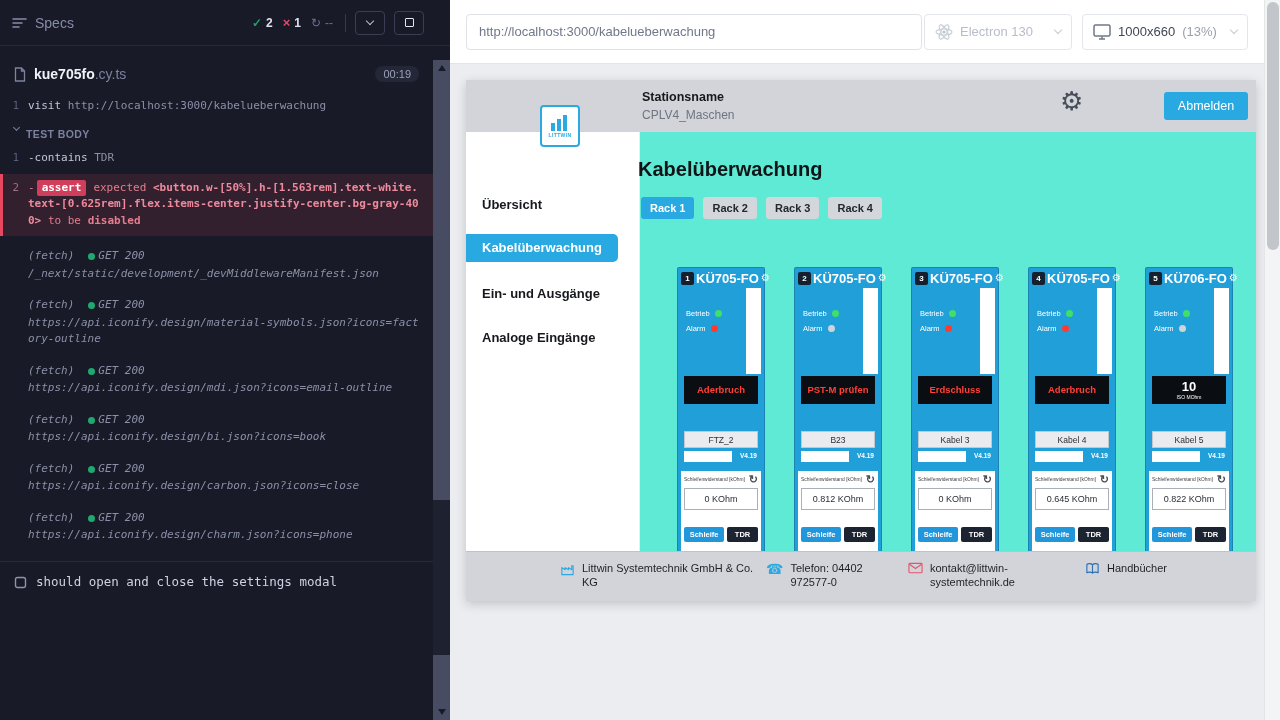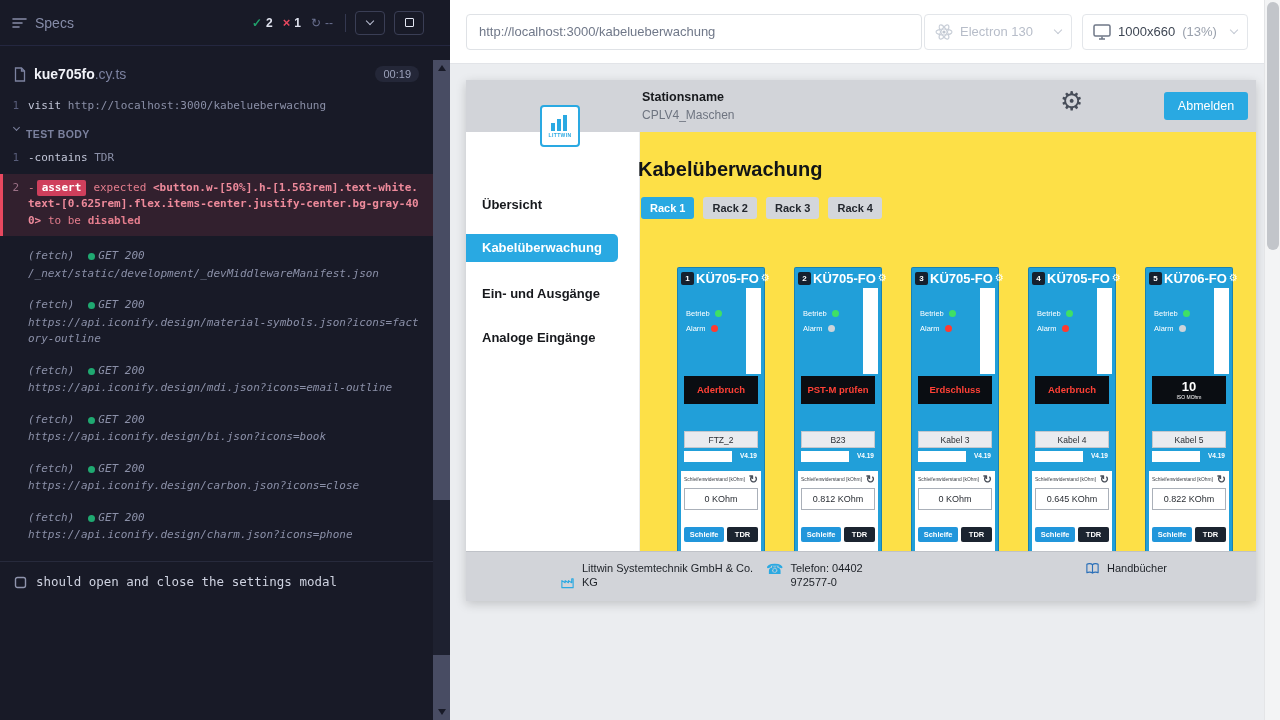--- a/index.html
+++ b/index.html
@@ -64,21 +64,21 @@
   .url-box { width:456px; height:36px; border:1px solid #dfe2e6; border-radius:4px; display:flex; align-items:center; padding:0 12px; color:#707889; font-size:13px; background:#fff; white-space:nowrap; overflow:hidden; }
   .sel-group { margin-left:auto; display:flex; gap:10px; }
   .sel { height:36px; border:1px solid #e3e6ea; border-radius:4px; display:flex; align-items:center; gap:7px; padding:0 10px; background:#fff; cursor:pointer; }
   .sel.engine { width:148px; color:#b7bdc9; font-size:13px; }
   .sel.vp { width:166px; font-size:13px; }
   .vp-size { color:#3f4754; }
   .vp-zoom { color:#9aa1ad; }
   .sel .chev-l { width:6px; height:6px; border-right:1.5px solid #c4c9d3; border-bottom:1.5px solid #c4c9d3; transform:rotate(45deg); margin-left:auto; margin-top:-3px; }
 
   
-  #aut { position:absolute; left:16px; top:80px; width:790px; height:521px; background:#fde047; box-shadow:0 3px 10px rgba(0,0,0,.18); overflow:hidden;padding-left:23px; }
+  #aut { position:absolute; left:16px; top:80px; width:790px; height:521px; background:#5eead4; box-shadow:0 3px 10px rgba(0,0,0,.18); overflow:hidden;padding-left:23px; }
   .app-header { position:absolute; left:0; top:0; width:790px; height:52px; background:#d2d4d9; }
   .logo { position:absolute; left:74px; top:25px; width:40px; height:42px; background:#fff; border:2px solid #2aa9e2; border-radius:4px; z-index:6; display:flex; flex-direction:column; align-items:center; justify-content:center; gap:1px; }
   .logo-text { font-size:5px; font-weight:bold; color:#2aa9e2; letter-spacing:.4px; }
   .station-label { position:absolute; left:176px; top:10px; font-size:12.5px; font-weight:bold; color:#16181c; }
   .station-value { position:absolute; left:176px; top:28px; font-size:12px; color:#6e7480; }
   .app-gear { position:absolute; left:594px; top:8px; font-size:26px; color:#474d59; cursor:pointer; line-height:1; }
   .logout-btn { position:absolute; left:698px; top:12px; width:84px; height:28px; background:#29a9e2; color:#fff; font-size:12.5px; border:none; border-radius:3px; cursor:pointer; font-family:"Liberation Sans",sans-serif; }
 
   .nav { position:absolute; left:0; top:52px; width:174px; height:419px; background:#fff; border-right:1px solid #ebedf0; }
   .nav-item { position:absolute; left:0; width:152px; height:28px; line-height:28px; padding-left:16px; font-size:13px; font-weight:bold; color:#16181c; cursor:pointer; }
@@ -114,21 +114,21 @@
   .refresh-ic { font-size:11px; color:#4a505a; line-height:10px; cursor:pointer; font-weight:bold; }
   .value-box { margin-top:4px; height:22px; border:1px solid #aab0b9; display:flex; align-items:center; justify-content:center; font-size:9px; color:#2a2e34; background:#fff; }
   .btn-row { position:absolute; left:3px; right:3px; top:56px; display:flex; gap:3px; }
   .cbtn { height:15px; display:flex; align-items:center; justify-content:center; font-size:7.5px; font-weight:bold; color:#fff; border:none; border-radius:2px; cursor:pointer; font-family:"Liberation Sans",sans-serif; }
   .btn-loop { flex:1.3; background:#2196db; }
   .btn-tdr { flex:1; background:#1b2430; }
 
   .app-footer { position:absolute; left:0; bottom:0; width:790px; height:50px; background:#d2d4d9; z-index:10; border-top:1px solid #bfc2c8; }
   .fcol { position:absolute; top:9px; display:flex; gap:7px; font-size:11px; color:#1d2127; line-height:1.3; cursor:pointer; }
   .fcol .ftxt { max-width:175px; }
-  .f1 { left:94px;align-items:flex-end; } .f1 .ftxt { width:172px; }
+  .f1 { left:94px; } .f1 .ftxt { width:172px; }
   .f2 { left:300px; } .f2 .ftxt { width:100px; }
   .f3 { left:442px; } .f3 .ftxt { width:128px; }
   .f4 { left:619px; }
   .f-ic { flex:none; display:flex; margin-top:1px; }
   .phone-glyph { color:#2aa9e2; font-size:14px; line-height:14px; }
 
   
   .page-scroll { position:absolute; right:0; top:0; width:16px; height:720px; background:#f3f4f5; border-left:1px solid #e4e5e7; }
   .page-thumb { position:absolute; left:2px; top:2px; width:12px; height:248px; background:#c2c5ca; border-radius:7px; }
 </style>
@@ -536,20 +536,29 @@
             <svg width="15" height="15" viewBox="0 0 16 16">
                 <path d="M2 13.5V6l3.5 2.3V6L9 8.3V6l3.5 2.3V4H14v9.5z" fill="none" stroke="#2aa9e2" stroke-width="1.2" stroke-linejoin="round"></path>
               </svg>
           </span>
           <span class="ftxt">Littwin Systemtechnik GmbH &amp; Co. KG</span>
         </div>
         <div class="fcol f2">
           <span class="f-ic phone-glyph">☎</span>
           <span class="ftxt">Telefon: 04402 972577-0</span>
         </div>
+        <div class="fcol f3">
+          <span class="f-ic">
+            <svg width="15" height="12" viewBox="0 0 16 12">
+                <rect x="1" y="1" width="14" height="10" rx="1" fill="none" stroke="#e2566b" stroke-width="1.2"></rect>
+                <path d="M1.5 2l6.5 4.5L14.5 2" fill="none" stroke="#e2566b" stroke-width="1.2"></path>
+              </svg>
+          </span>
+          <span class="ftxt">kontakt@littwin-systemtechnik.de</span>
+        </div>
         <div class="fcol f4">
           <span class="f-ic">
             <svg width="15" height="13" viewBox="0 0 16 13">
                 <path d="M8 2.5C6.5 1 3.5 1 2 2v9c1.5-1 4.5-1 6 .5 1.5-1.5 4.5-1.5 6-.5V2c-1.5-1-4.5-1-6 .5zM8 2.5v9" fill="none" stroke="#2a6fb8" stroke-width="1.2" stroke-linejoin="round"></path>
               </svg>
           </span>
           <span class="ftxt">Handbücher</span>
         </div>
       </div>
     </div>

